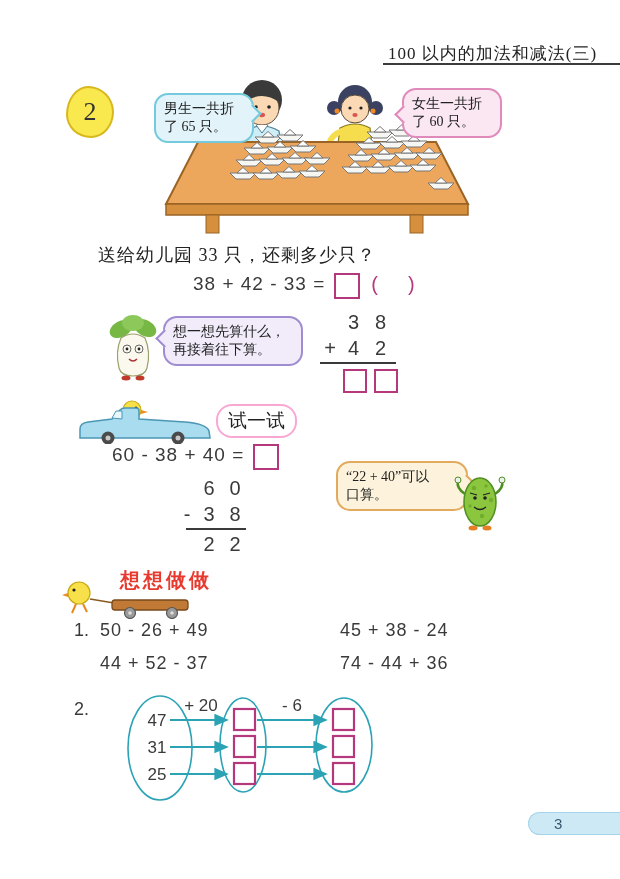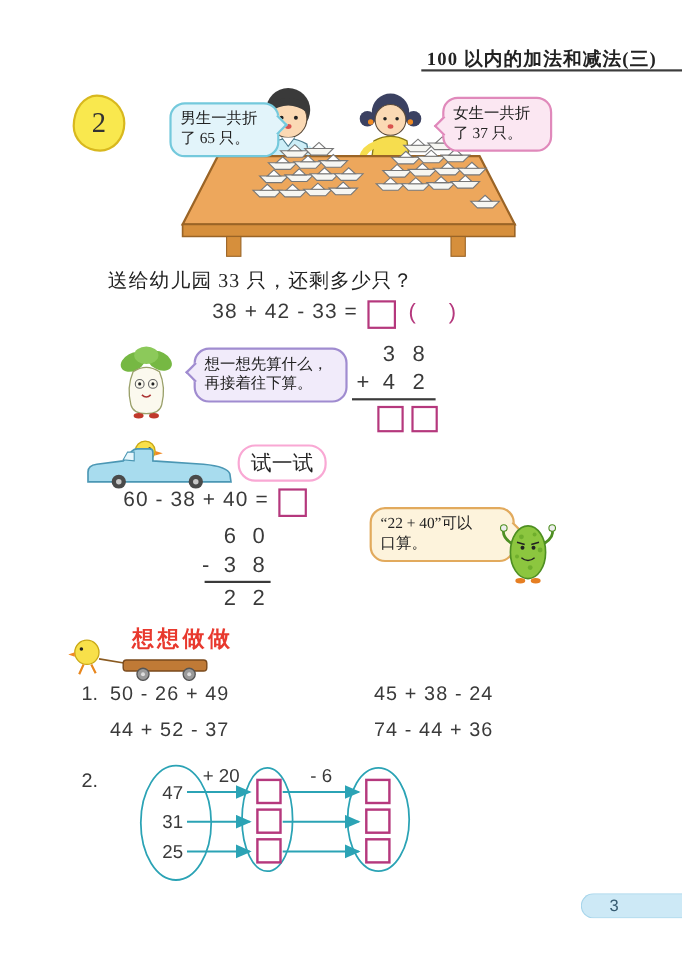--- a/index.html
+++ b/index.html
@@ -53,21 +53,21 @@
   .page-tab{position:absolute;left:528px;top:812px;width:92px;height:21px;background:#cde9f6;
             border:1px solid #a5d4ea;border-right:none;border-radius:12px 0 0 12px;
             display:flex;align-items:center;}
   .page-tab span{margin-left:25px;font-size:15px;color:#355a70;}
 </style>
 </head>
 <body>
 
 <div class="page">
 
-  <div class="header-title cn" style="left:388px;top:42px;font-weight:bold;">100 以内的加法和减法(三)</div>
+  <div class="header-title cn" style="left:388px;top:42px;">100 以内的加法和减法(三)</div>
   <div class="header-rule" style="left:383px;top:63px;width:237px;"></div>
 
   <div class="badge" style="left:66px;top:86px;">
     <span class="badge-num">2</span>
   </div>
 
   <svg class="abs" style="left:150px;top:78px;" width="330" height="158" viewBox="0 0 330 158">
     <defs>
       <g id="boat">
         <path d="M1,7 L27,7 L21,13 L7,13 Z" fill="#f6f6f2" stroke="#777" stroke-width="1"></path>
@@ -141,21 +141,21 @@
     </g>
   </svg>
 
   <div class="bubble bubble-blue cn" style="left:154px;top:93px;width:80px;">
     <span>男生一共折</span>
     <span>了 65 只。</span>
     <i class="tail tail-blue"></i>
   </div>
   <div class="bubble bubble-pink cn" style="left:402px;top:88px;width:80px;">
     <span>女生一共折</span>
-    <span>了 37 只。</span>
+    <span>了 60 只。</span>
     <i class="tail tail-pink"></i>
   </div>
 
   <div class="question cn" style="left:98px;top:243px;">送给幼儿园 33 只，还剩多少只？</div>
   <div class="eq-row num" style="left:193px;top:273px;">
     <span class="expr">38 + 42 - 33 =</span>
     <span class="ans-box"></span>
     <span class="paren">
       <span>(</span>
       <span>)</span>
@@ -172,21 +172,21 @@
       <path d="M17,26 q12,-8 24,0 q6,14 2,30 q-2,8 -14,8 q-12,0 -14,-8 q-4,-16 2,-30 z" fill="#fbf9ee" stroke="#9aa06a" stroke-width="1.2"></path>
       <circle cx="23" cy="37" r="4" fill="none" stroke="#666" stroke-width="1"></circle>
       <circle cx="35" cy="37" r="4" fill="none" stroke="#666" stroke-width="1"></circle>
       <circle cx="23" cy="37" r="1.4" fill="#222"></circle>
       <circle cx="35" cy="37" r="1.4" fill="#222"></circle>
       <path d="M25,47 q4,4 8,0" fill="none" stroke="#a33" stroke-width="1.4"></path>
       <ellipse cx="22" cy="66" rx="4.5" ry="2.5" fill="#c0392b"></ellipse>
       <ellipse cx="36" cy="66" rx="4.5" ry="2.5" fill="#c0392b"></ellipse>
     </g>
   </svg>
-  <div class="bubble bubble-purple cn" style="left:163px;top:316px;width:120px;margin-left:13px;">
+  <div class="bubble bubble-purple cn" style="left:163px;top:316px;width:120px;">
     <span>想一想先算什么，</span>
     <span>再接着往下算。</span>
     <i class="tail tail-purple"></i>
   </div>
 
   <div class="vcalc" style="left:320px;top:311px;">
     <div class="vgrid">
       <div></div>
       <div>3</div>
       <div>8</div>

